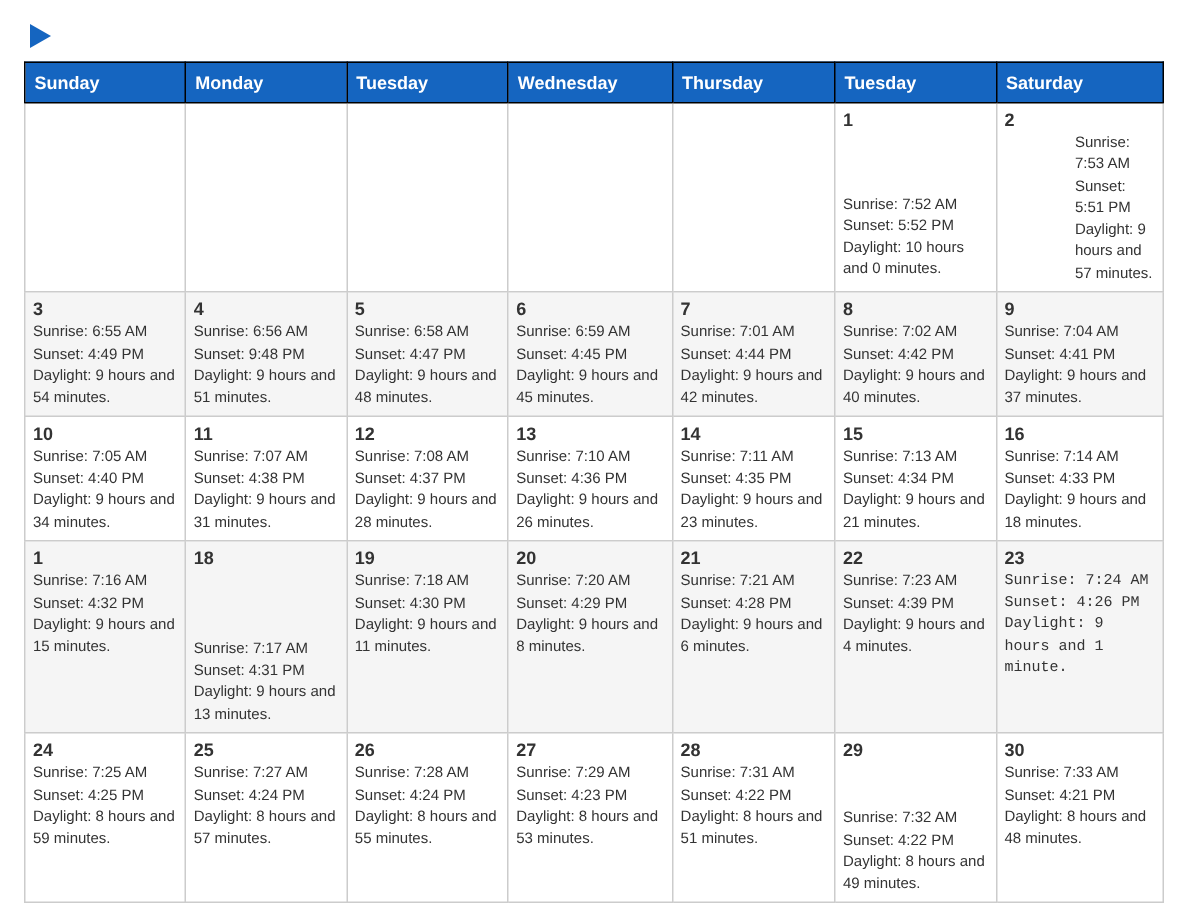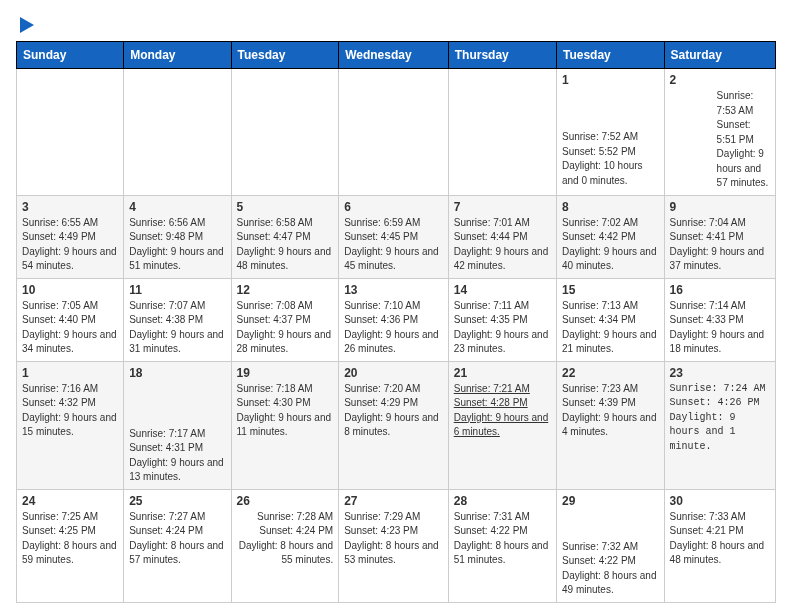--- a/index.html
+++ b/index.html
@@ -251,21 +251,21 @@
 Daylight: 9 hours and 11 minutes.</div>
         </td>
         <td>
           <span class="day-number">20</span>
           <div class="day-info" style="white-space: pre-line;">Sunrise: 7:20 AM
 Sunset: 4:29 PM
 Daylight: 9 hours and 8 minutes.</div>
         </td>
         <td>
           <span class="day-number">21</span>
-          <div class="day-info" style="white-space: pre-line; text-decoration: underline;">Sunrise: 7:21 AM
+          <div class="day-info" style="white-space: pre-line;">Sunrise: 7:21 AM
 Sunset: 4:28 PM
 Daylight: 9 hours and 6 minutes.</div>
         </td>
         <td>
           <span class="day-number">22</span>
           <div class="day-info" style="white-space: pre-line;">Sunrise: 7:23 AM
 Sunset: 4:39 PM
 Daylight: 9 hours and 4 minutes.</div>
         </td>
         <td>
@@ -283,21 +283,21 @@
 Daylight: 8 hours and 59 minutes.</div>
         </td>
         <td>
           <span class="day-number">25</span>
           <div class="day-info" style="white-space: pre-line;">Sunrise: 7:27 AM
 Sunset: 4:24 PM
 Daylight: 8 hours and 57 minutes.</div>
         </td>
         <td>
           <span class="day-number">26</span>
-          <div class="day-info" style="white-space: pre-line; text-align: right;">Sunrise: 7:28 AM
+          <div class="day-info" style="white-space: pre-line;">Sunrise: 7:28 AM
 Sunset: 4:24 PM
 Daylight: 8 hours and 55 minutes.</div>
         </td>
         <td>
           <span class="day-number">27</span>
           <div class="day-info" style="white-space: pre-line;">Sunrise: 7:29 AM
 Sunset: 4:23 PM
 Daylight: 8 hours and 53 minutes.</div>
         </td>
         <td>

